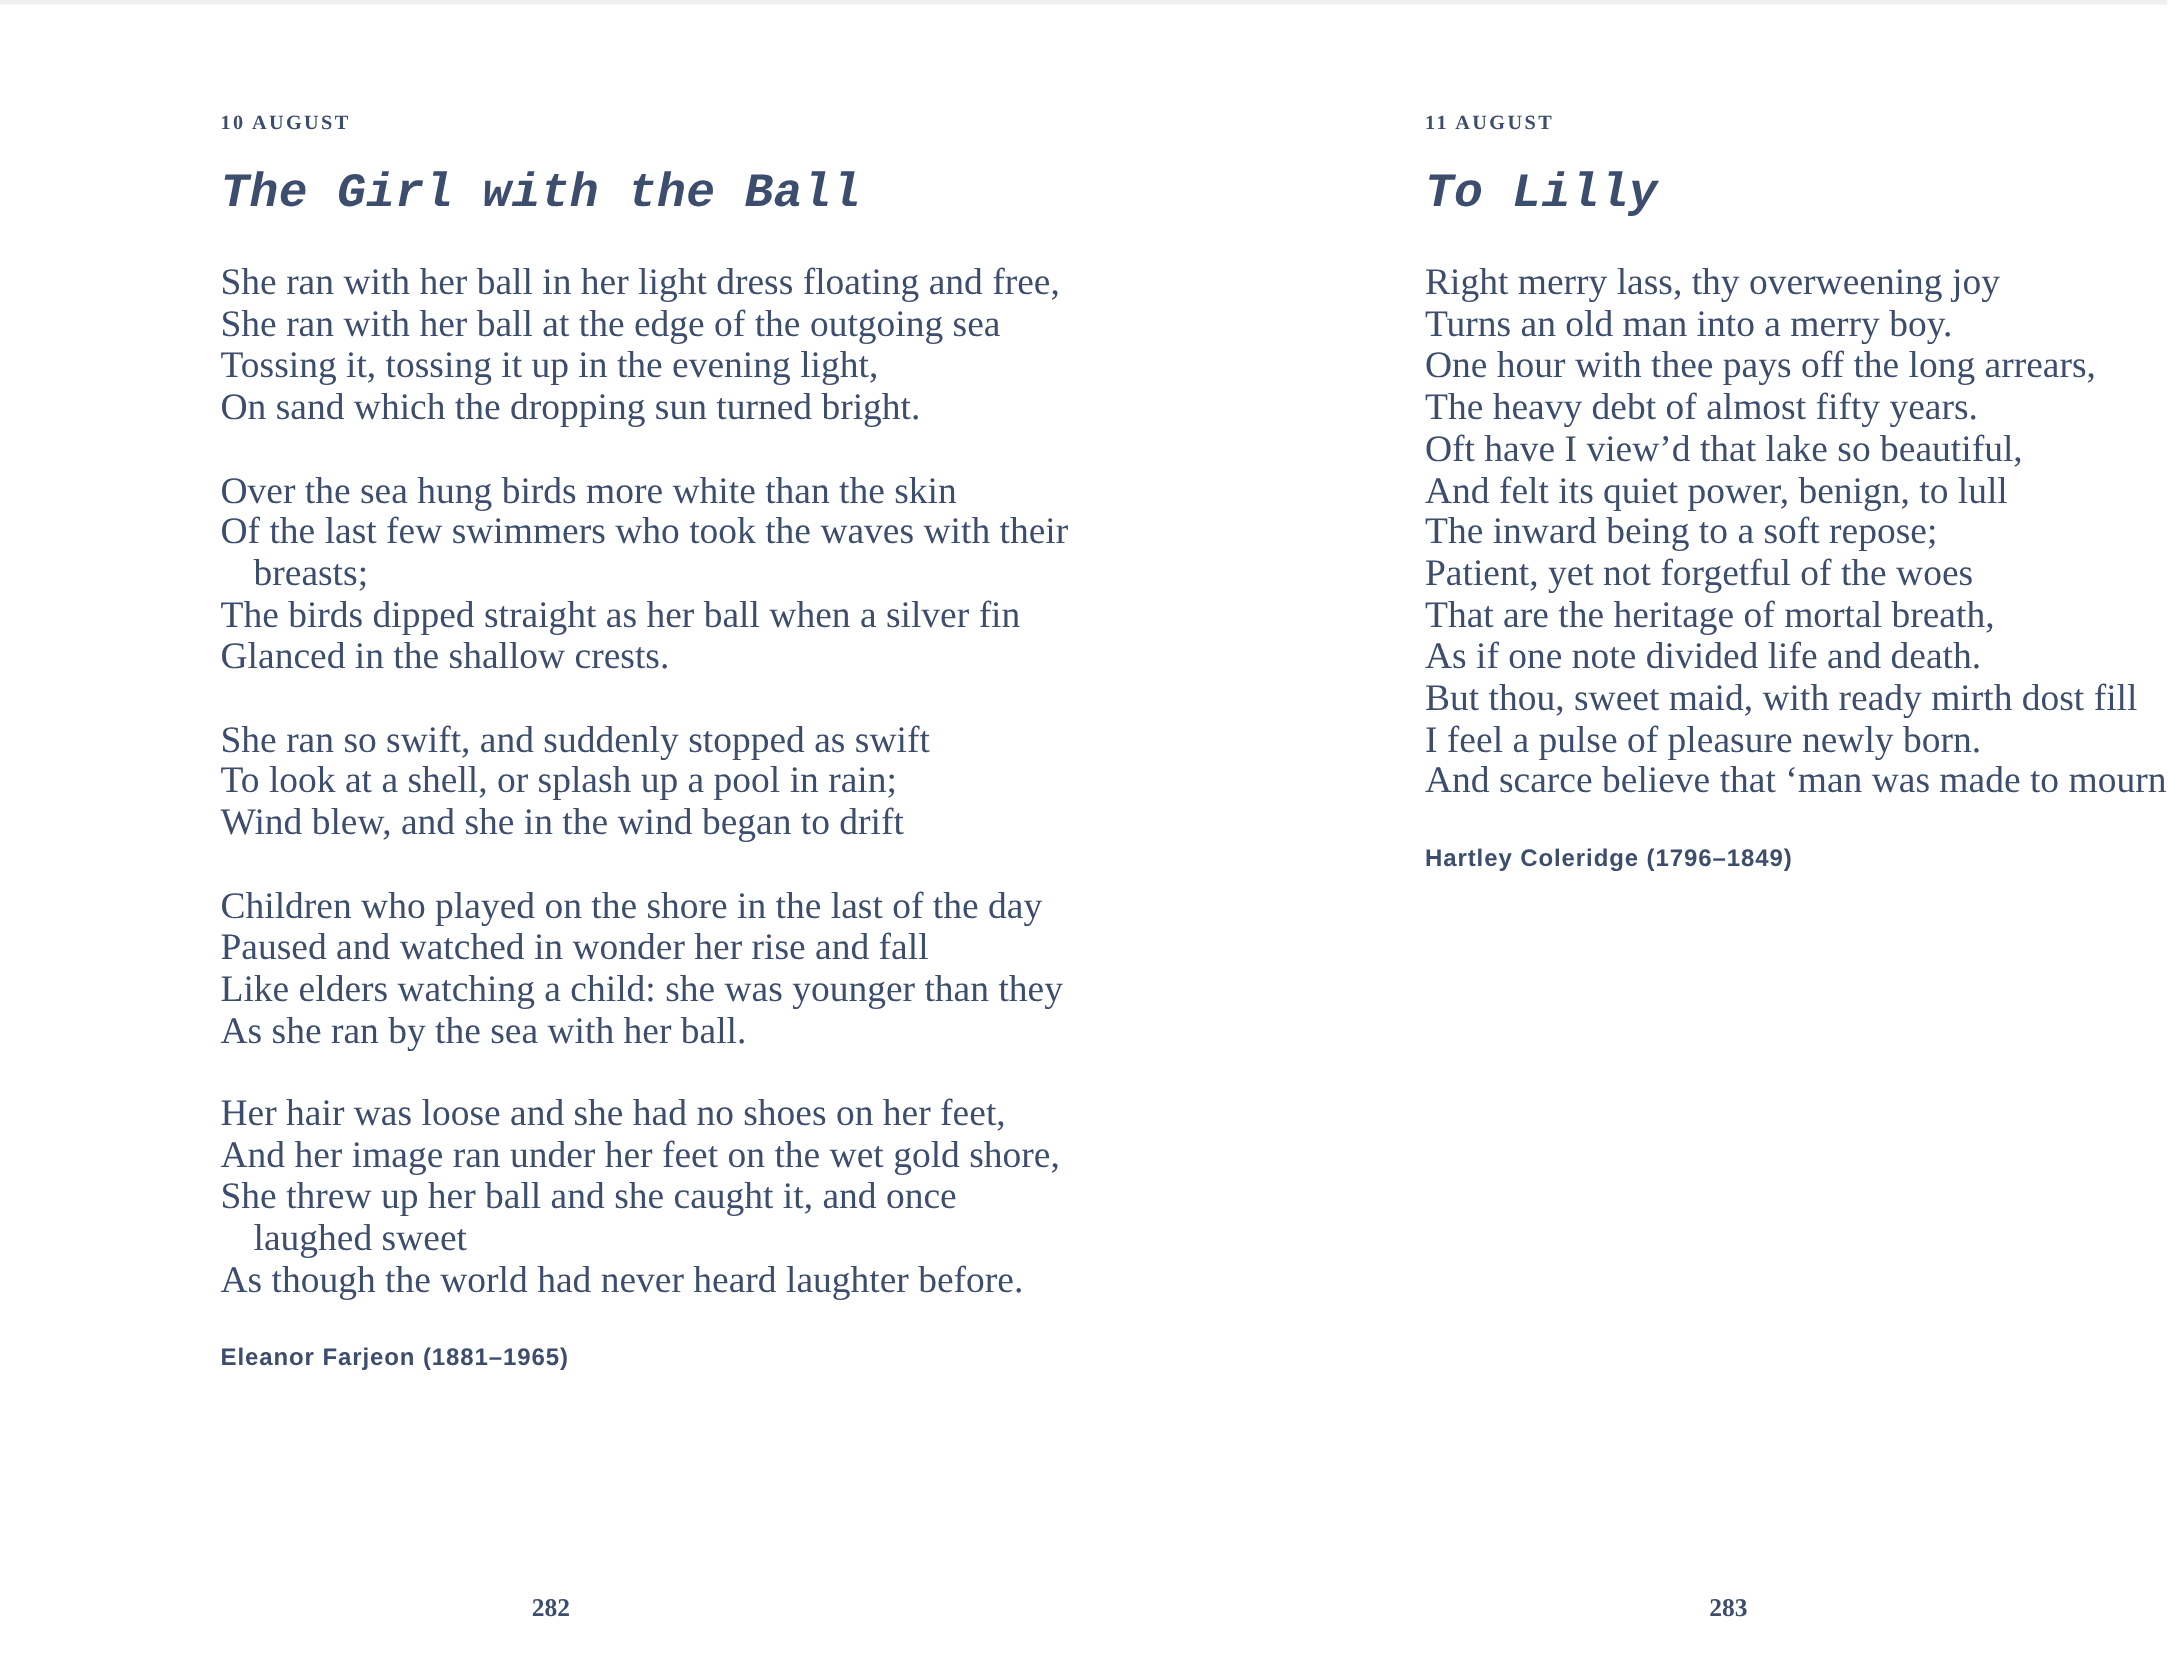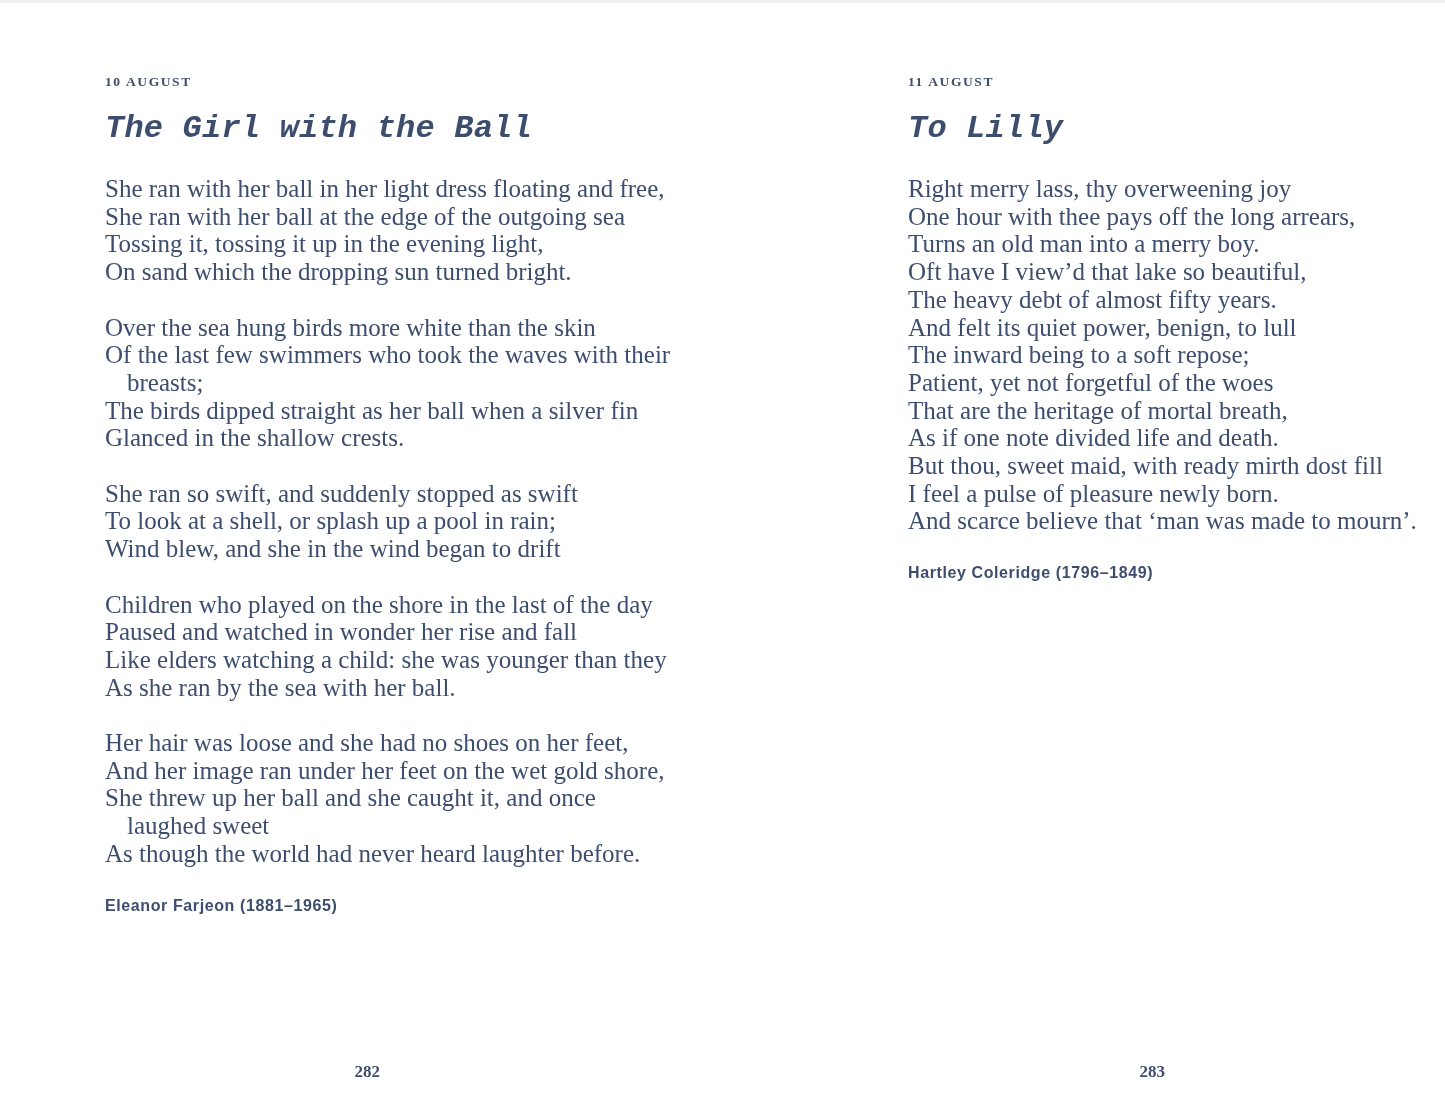--- a/index.html
+++ b/index.html
@@ -17,20 +17,21 @@
   }
   .top-strip {
     position: absolute;
     top: 0; left: 0; right: 0;
     height: 3px;
     background: #f0f0f2;
   }
   .page-col {
     position: absolute;
     top: 74px;
+    margin-left: 42px;
   }
   #left-col  { left: 105px; width: 470px; }
   #right-col { left: 908px; width: 470px; }
 
   .date-label {
     font-size: 13.5px;
     font-weight: bold;
     letter-spacing: 1.6px;
     color: #3d4d6d;
   }
@@ -116,24 +117,24 @@
       </div>
     <div class="attribution">Eleanor Farjeon (1881–1965)</div>
   </div>
 
   <div class="page-col" id="right-col">
     <div class="date-label">11 AUGUST</div>
     <div class="poem-title">To Lilly</div>
     <div class="poem">
         <div class="stanza">
           <div class="poem-line">Right merry lass, thy overweening joy</div>
+          <div class="poem-line">Turns an old man into a merry boy.</div>
           <div class="poem-line">One hour with thee pays off the long arrears,</div>
-          <div class="poem-line">Turns an old man into a merry boy.</div>
+          <div class="poem-line">The heavy debt of almost fifty years.</div>
           <div class="poem-line">Oft have I view’d that lake so beautiful,</div>
-          <div class="poem-line">The heavy debt of almost fifty years.</div>
           <div class="poem-line">And felt its quiet power, benign, to lull</div>
           <div class="poem-line">The inward being to a soft repose;</div>
           <div class="poem-line">Patient, yet not forgetful of the woes</div>
           <div class="poem-line">That are the heritage of mortal breath,</div>
           <div class="poem-line">As if one note divided life and death.</div>
           <div class="poem-line">But thou, sweet maid, with ready mirth dost fill</div>
           <div class="poem-line">I feel a pulse of pleasure newly born.</div>
           <div class="poem-line">And scarce believe that ‘man was made to mourn’.</div>
         </div>
       </div>

